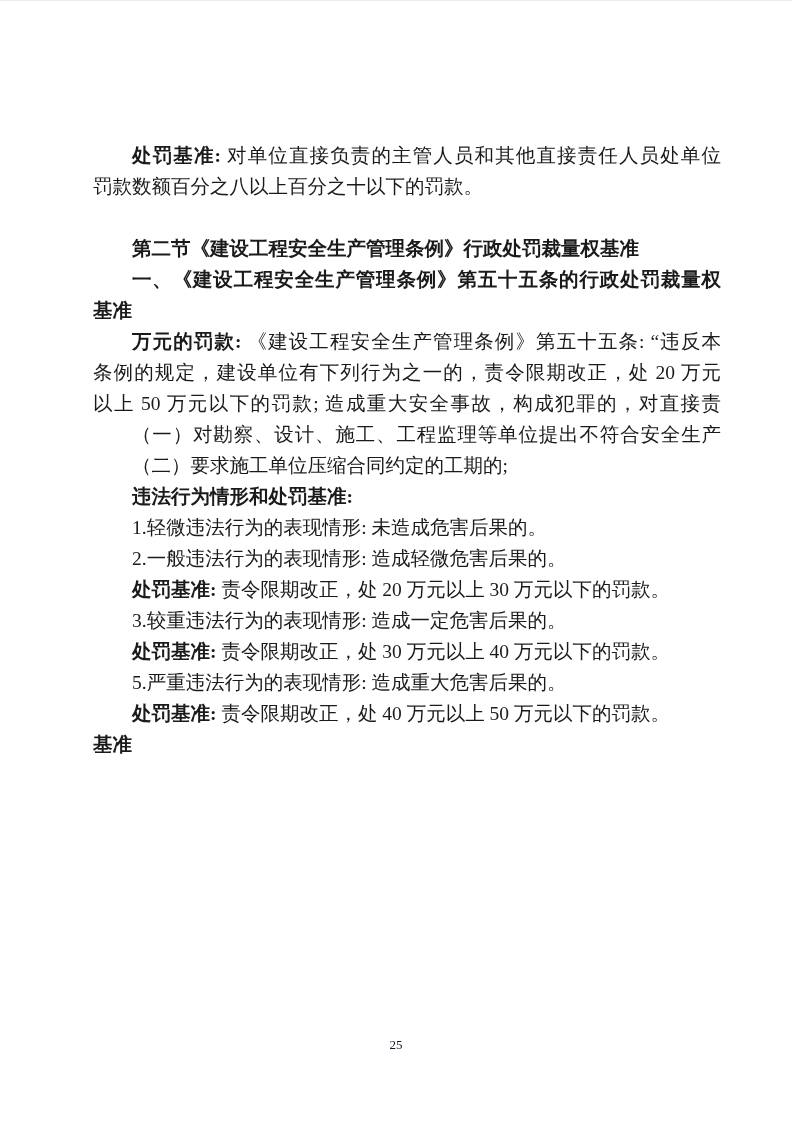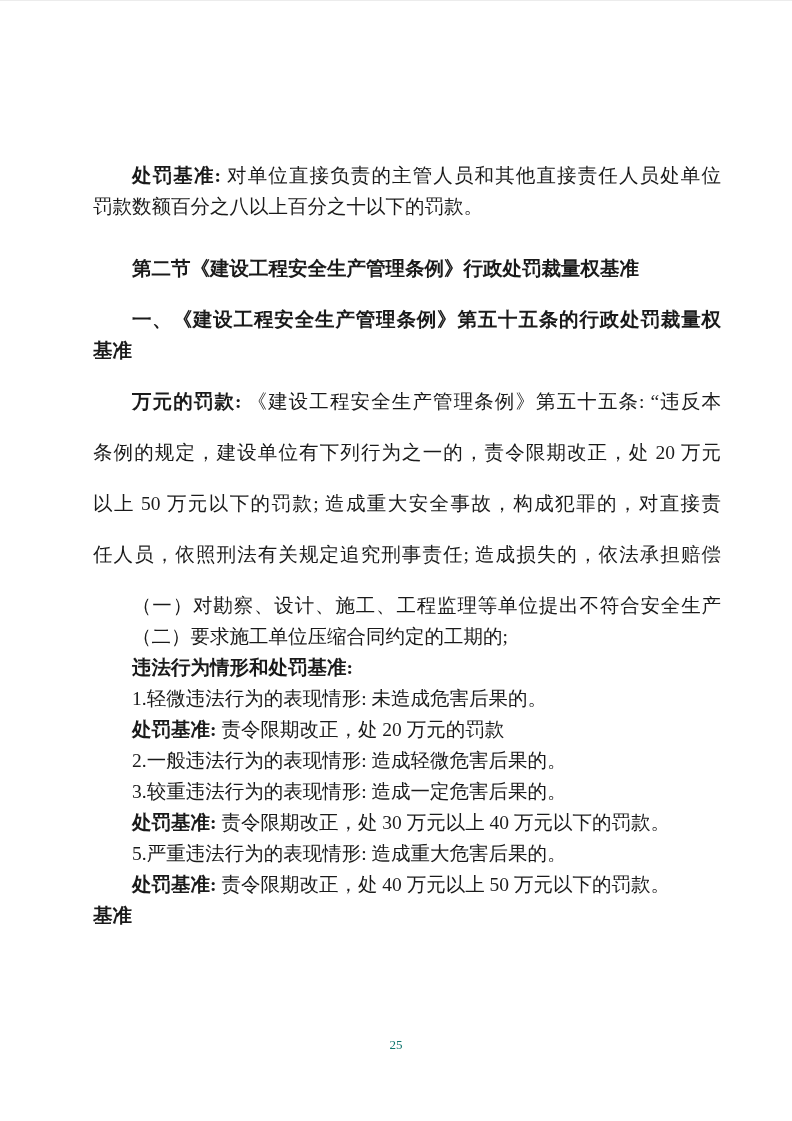--- a/index.html
+++ b/index.html
@@ -17,32 +17,31 @@
     left: 93px; top: 139px;
     width: 628px;
     font-size: 19.5px;
     line-height: 31px;
   }
   .ln { white-space: nowrap; }
   .ln.j {
     white-space: normal;
     text-align: justify;
     text-align-last: justify;
-    margin-top: 20px;
   }
   .ln.ind { padding-left: 39px; }
   .b { font-weight: bold; }
   .gap { height: 31px; }
   .footer {
     position: absolute;
     top: 1036px; left: 0;
     width: 792px;
     text-align: center;
     font-size: 13px;
-    color: #0f766e;
+    color: #0f172a;
   }
 </style>
 </head>
 <body>
 
 <div class="content">
 
 
   <div class="ln ind j"><span class="b">处罚基准:</span><span> 对单位直接负责的主管人员和其他直接责任人员处单位</span></div>
 
@@ -55,37 +54,36 @@
   <div class="ln ind j"><span class="b">一、《建设工程安全生产管理条例》第五十五条的行政处罚裁量权</span></div>
 
   <div class="ln"><span class="b">基准</span></div>
 
   <div class="ln ind j"><span class="b">万元的罚款:</span><span> 《建设工程安全生产管理条例》第五十五条: “违反本</span></div>
 
   <div class="ln j"><span>条例的规定，建设单位有下列行为之一的，责令限期改正，处 20 万元</span></div>
 
   <div class="ln j"><span>以上 50 万元以下的罚款; 造成重大安全事故，构成犯罪的，对直接责</span></div>
 
-  <div class="ln j"><span>任人员，依照刑法有关规定追究刑事责任; 造成损失的，依法承担赔偿</span></div>
 
 
   <div class="ln ind j"><span>（一）对勘察、设计、施工、工程监理等单位提出不符合安全生产</span></div>
 
 
   <div class="ln ind"><span>（二）要求施工单位压缩合同约定的工期的;</span></div>
 
 
   <div class="ln ind"><span class="b">违法行为情形和处罚基准:</span></div>
 
   <div class="ln ind"><span>1.轻微违法行为的表现情形: 未造成危害后果的。</span></div>
 
-  <div class="ln ind"><span class="b">处罚基准:</span><span> 责令限期改正，处 20 万元的罚款</span></div>
 
   <div class="ln ind"><span>2.一般违法行为的表现情形: 造成轻微危害后果的。</span></div>
 
+  <div class="ln ind"><span class="b">处罚基准:</span><span> 责令限期改正，处 20 万元以上 30 万元以下的罚款。</span></div>
 
   <div class="ln ind"><span>3.较重违法行为的表现情形: 造成一定危害后果的。</span></div>
 
   <div class="ln ind"><span class="b">处罚基准:</span><span> 责令限期改正，处 30 万元以上 40 万元以下的罚款。</span></div>
 
   <div class="ln ind"><span>5.严重违法行为的表现情形: 造成重大危害后果的。</span></div>
 
   <div class="ln ind"><span class="b">处罚基准:</span><span> 责令限期改正，处 40 万元以上 50 万元以下的罚款。</span></div>
 
 

